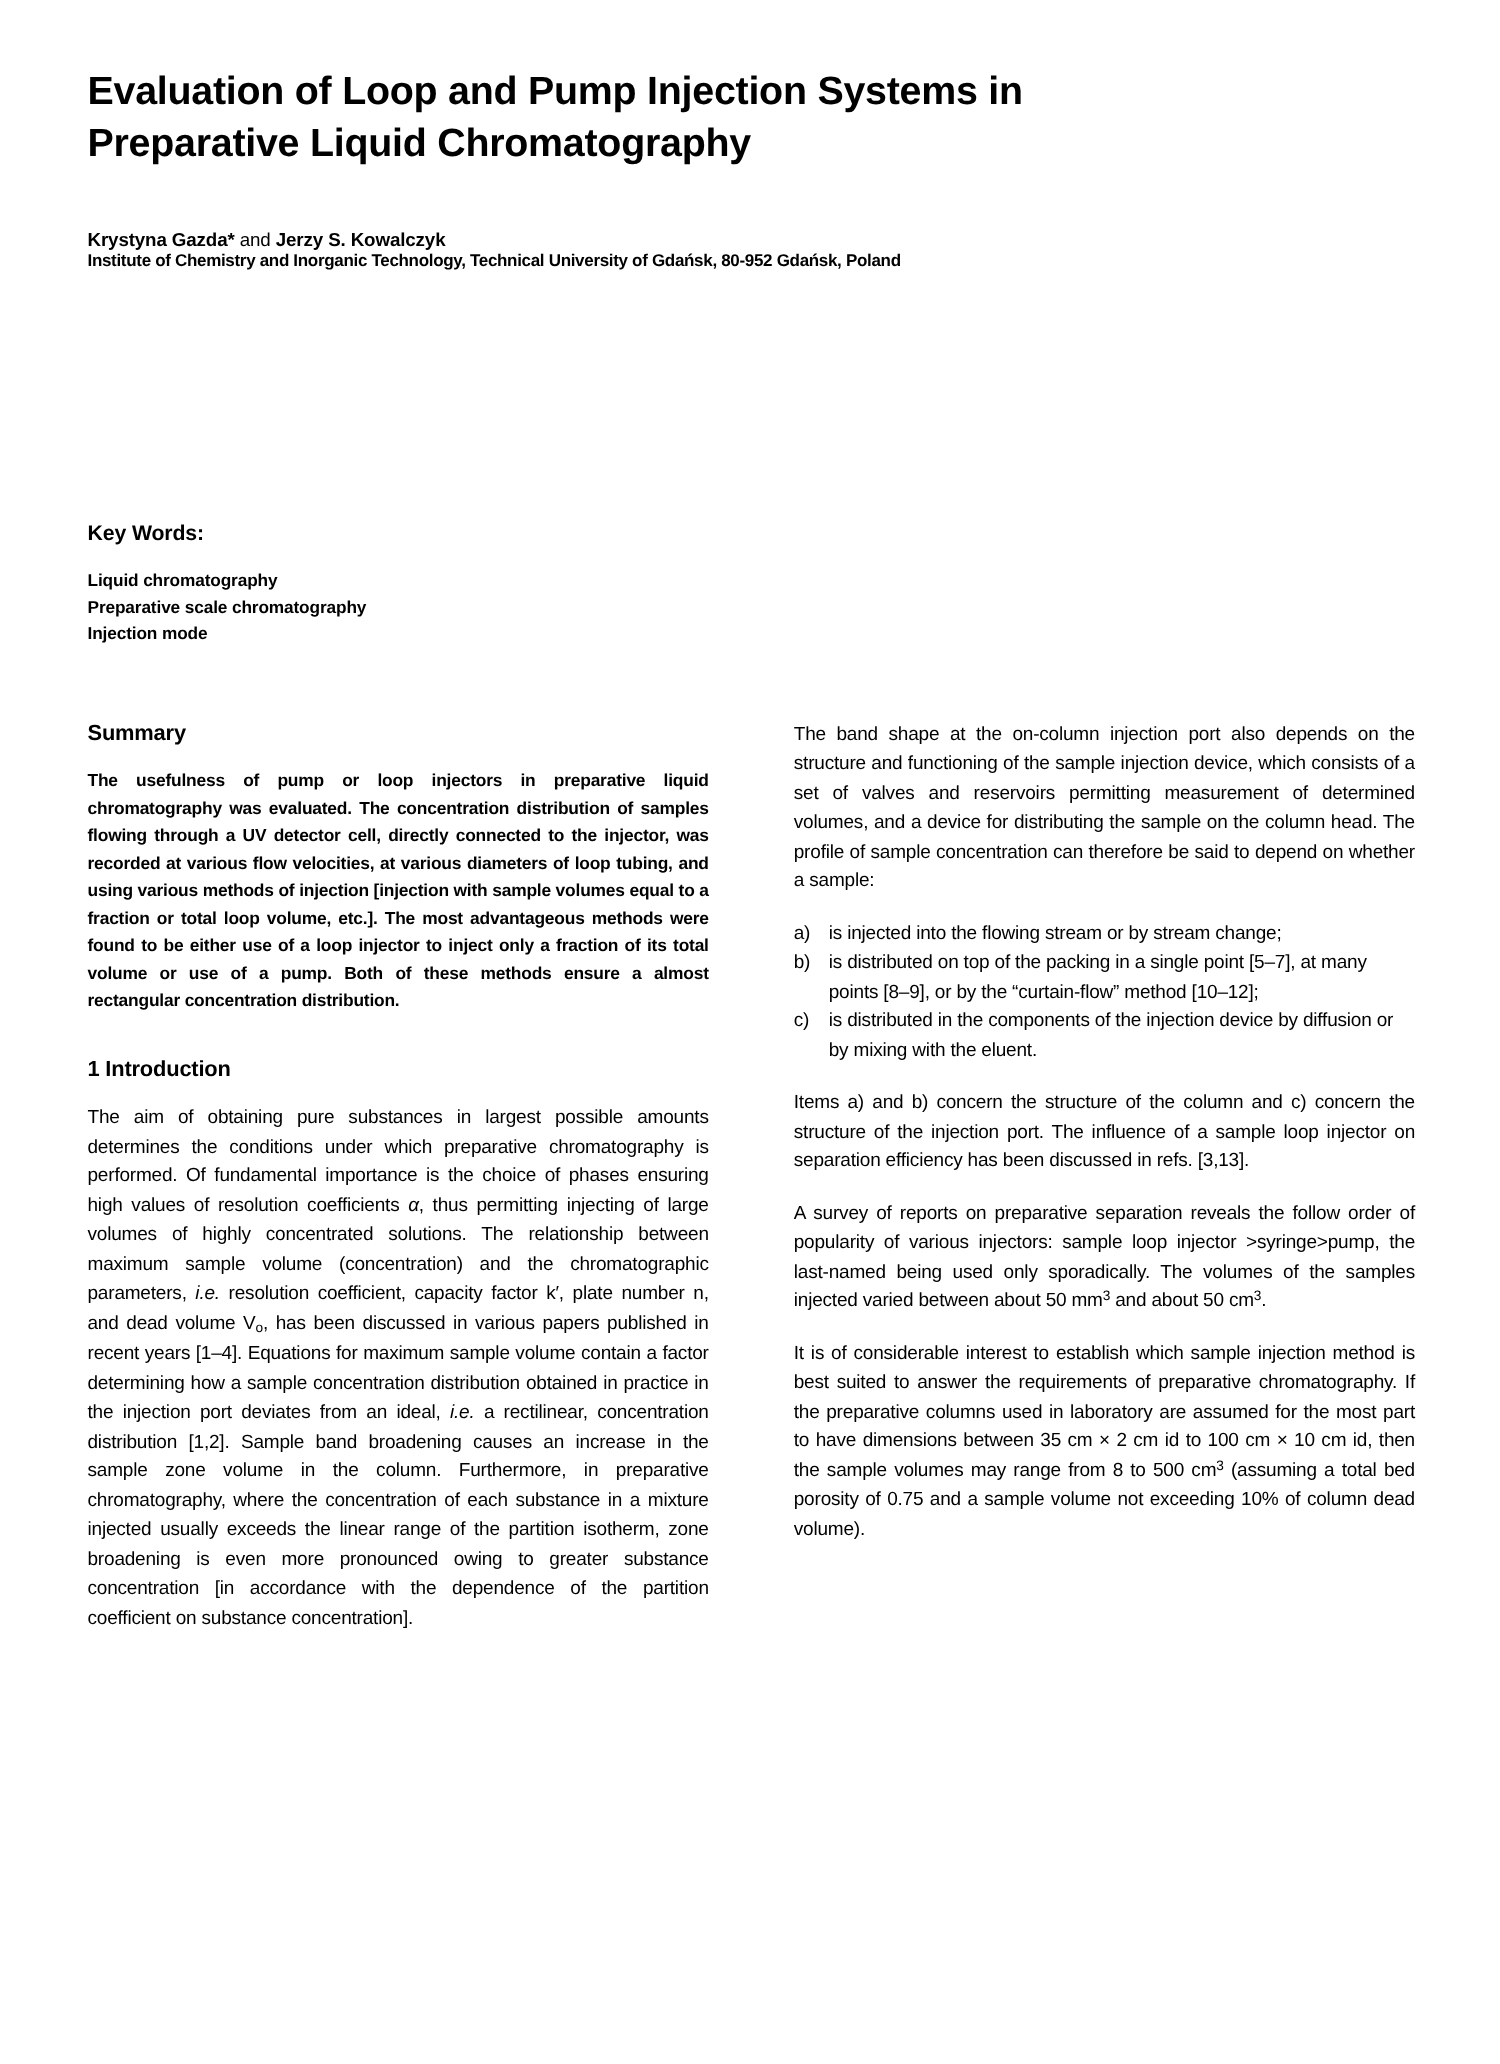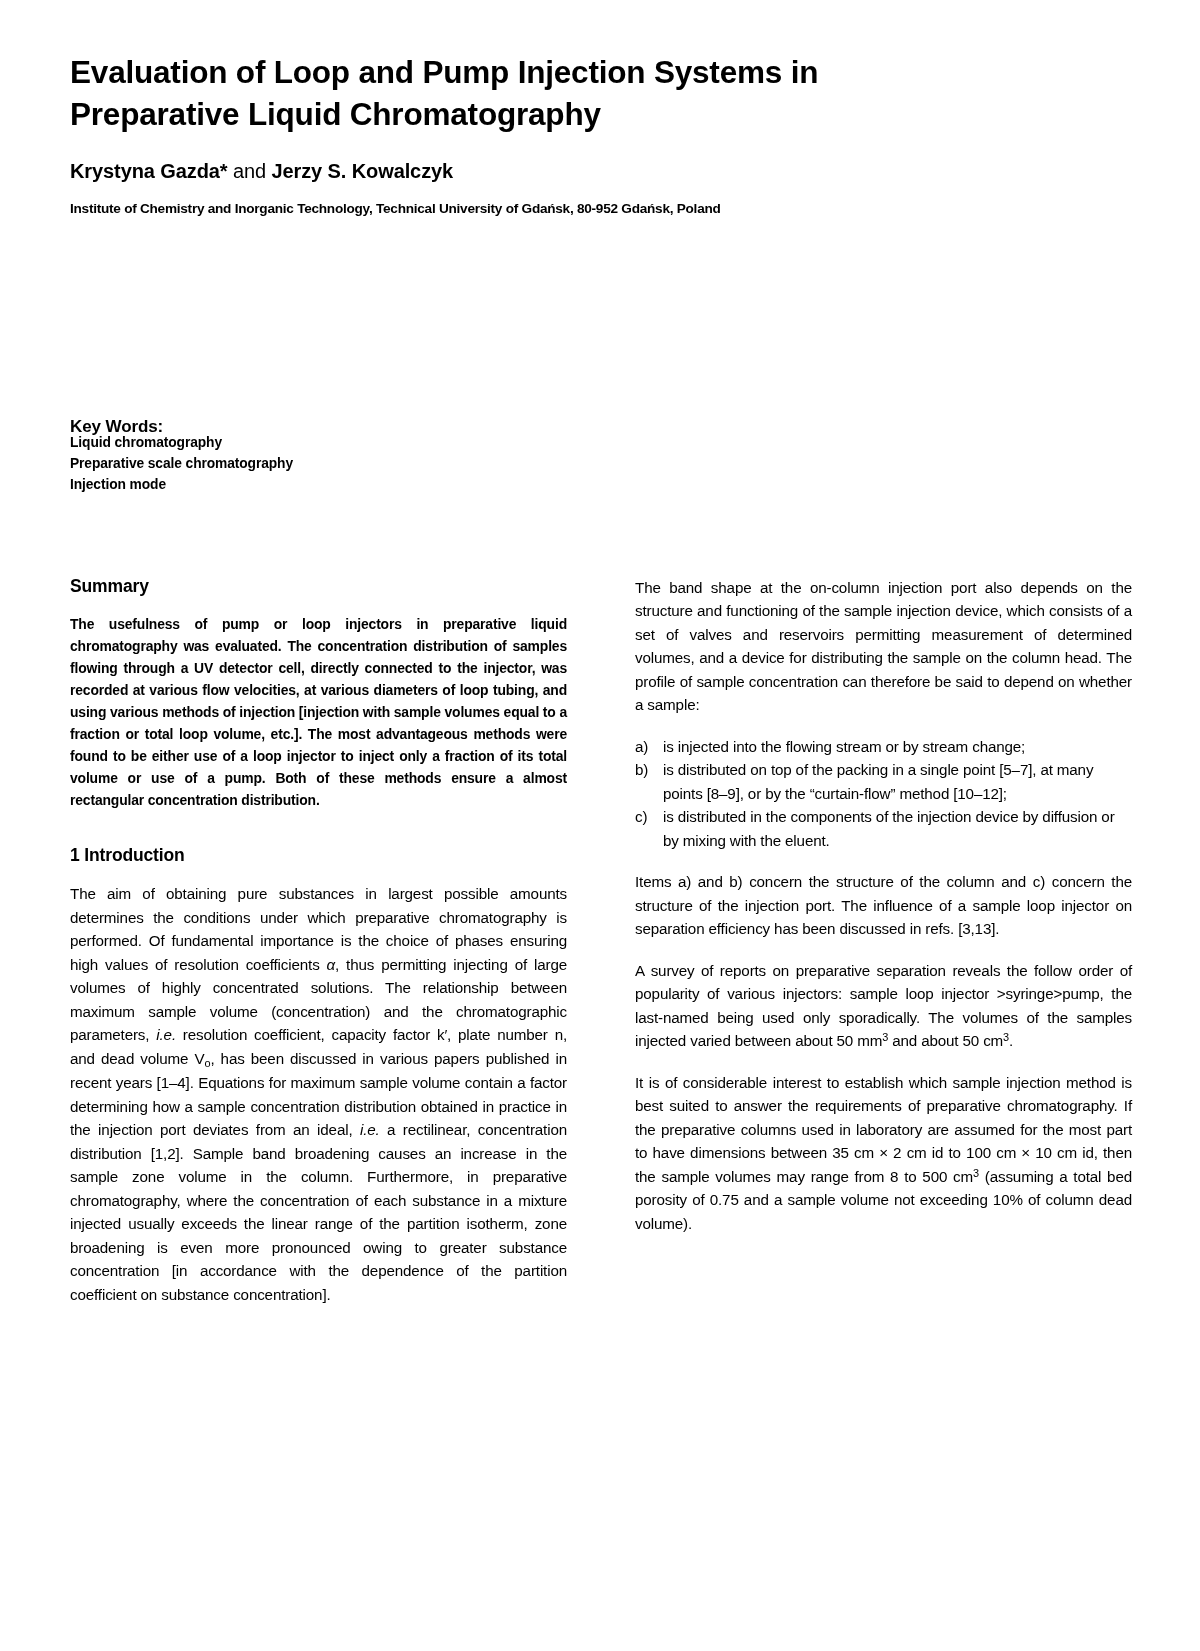--- a/index.html
+++ b/index.html
@@ -35,22 +35,22 @@
     font-weight: bold;
     line-height: 1.32;
     letter-spacing: -0.2px;
     margin: 0;
   }
   .doc-title .line { display: block; }
 
   .authors {
     position: absolute;
     left: 70px;
-    top: 160px;
-    font-size: 20px;
+    top: 184px;
+    font-size: 15px;
     font-weight: bold;
     letter-spacing: -0.1px;
   }
   .authors .plain { font-weight: normal; }
   .affiliation {
     position: absolute;
     left: 70px;
     top: 201px;
     font-size: 13.6px;
     font-weight: bold;
@@ -62,21 +62,21 @@
     position: absolute;
     left: 70px;
     top: 417px;
     font-size: 17px;
     font-weight: bold;
     letter-spacing: -0.1px;
   }
   .keywords-list {
     position: absolute;
     left: 70px;
-    top: 432px;
+    top: 454px;
     font-size: 13.8px;
     font-weight: bold;
     line-height: 1.53;
     letter-spacing: -0.1px;
     list-style: none;
     margin: 0;
     padding: 0;
   }
 
   

